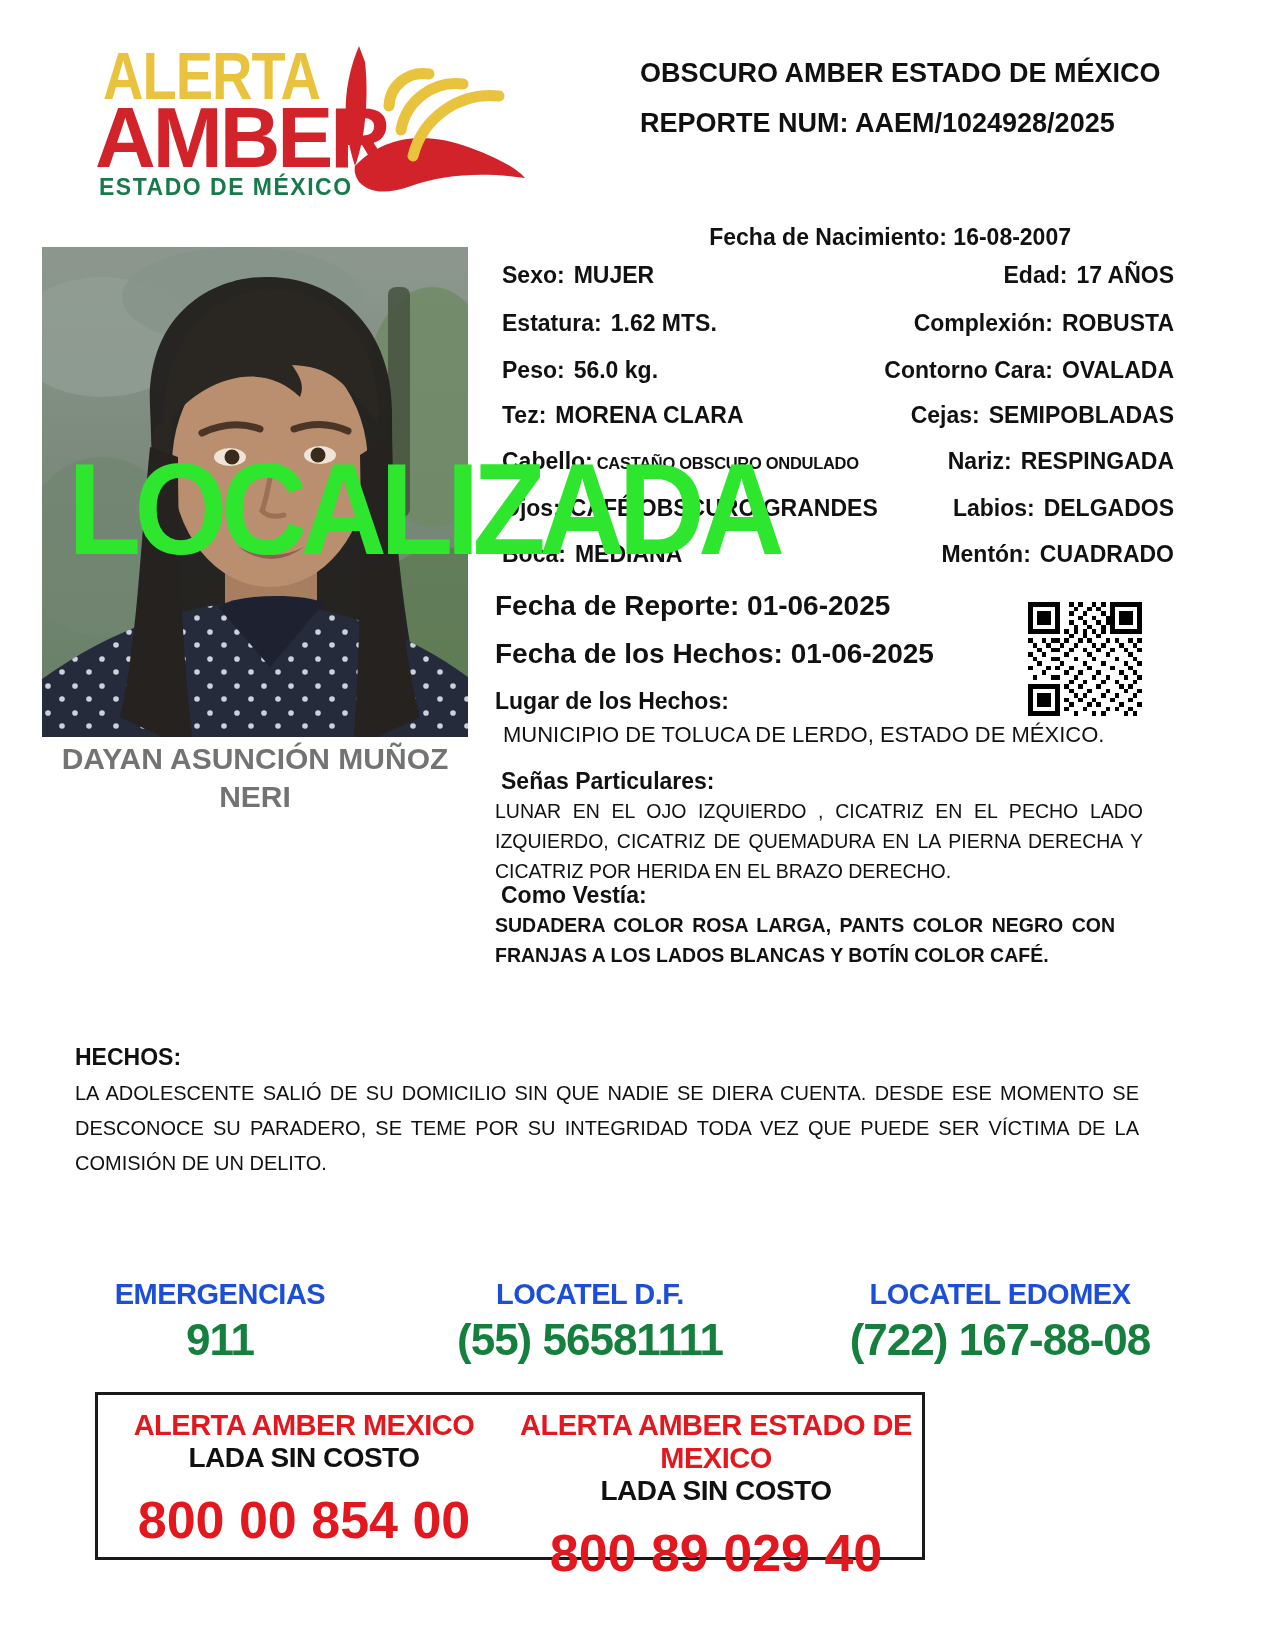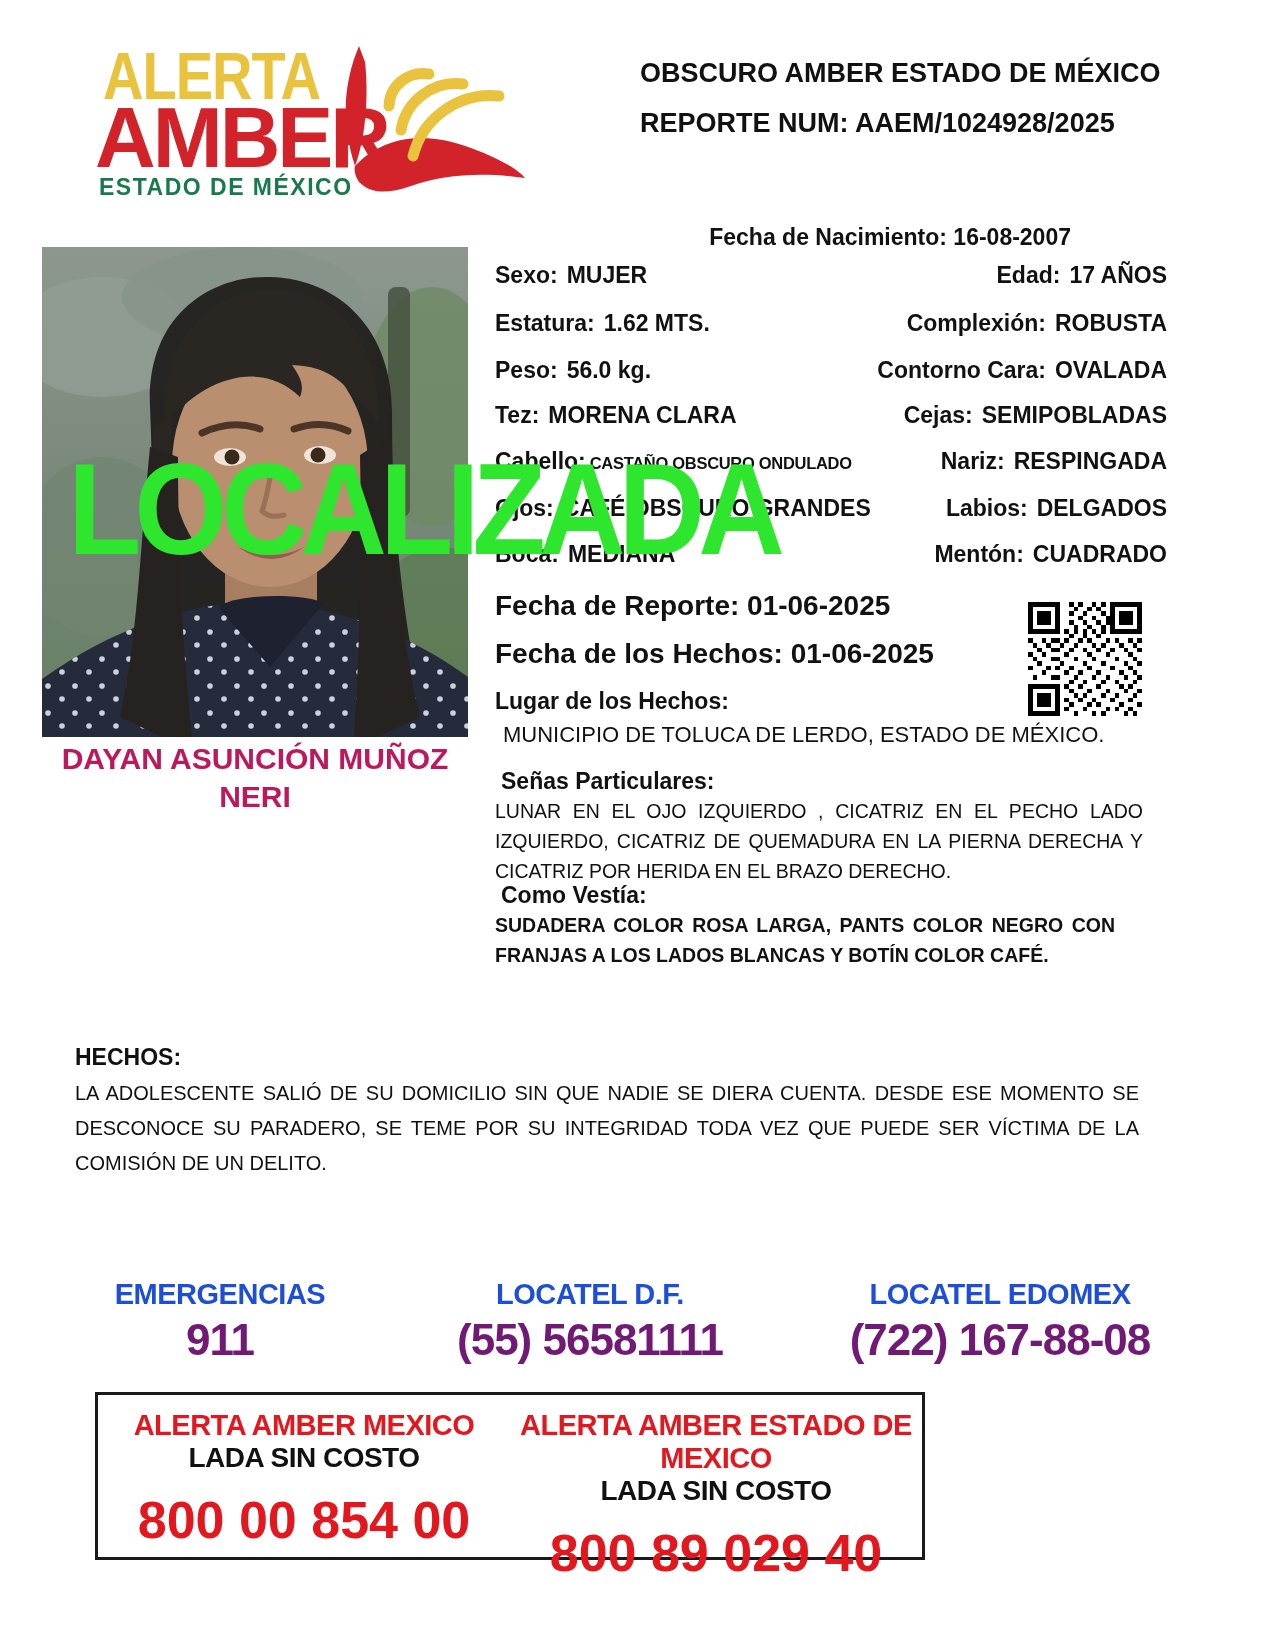--- a/index.html
+++ b/index.html
@@ -23,47 +23,47 @@
   .hdr-title{left:640px;top:58px;width:540px;font-size:27px;font-weight:bold;}
   .hdr-report{left:640px;top:108px;width:540px;font-size:27px;font-weight:bold;}
 
   
   .photo{left:42px;top:247px;width:426px;height:490px;background:#7e8b80;}
   .photo svg{display:block;width:100%;height:100%;}
   .status-overlay{
     left:68px;top:444px;z-index:6;color:#2de62d;font-size:120px;font-weight:bold;
     letter-spacing:-7px;line-height:1;transform:scaleY(1.08);transform-origin:left top;white-space:nowrap;
   }
-  .person-name{left:25px;top:740px;width:460px;text-align:center;color:#be185d;
+  .person-name{left:25px;top:740px;width:460px;text-align:center;color:#737373;
     font-size:30px;font-weight:bold;line-height:1.25;}
 
   
   .details{left:495px;top:0;width:672px;height:1000px;}
   .drow{position:absolute;width:100%;display:flex;justify-content:space-between;
-        font-size:23px;font-weight:bold;white-space:nowrap;}
+        font-size:23px;font-weight:bold;white-space:nowrap;margin-left:7px;}
   .drow .lbl{margin-right:9px;}
   .birth{position:absolute;width:100%;text-align:right;padding-right:96px;box-sizing:border-box;
          font-size:23px;font-weight:bold;}
   .val-small{font-size:16.5px;letter-spacing:-0.3px;}
   .single{position:absolute;font-size:28px;font-weight:bold;white-space:nowrap;}
   .sec-label{position:absolute;font-size:23px;font-weight:bold;}
   .sec-text{position:absolute;font-size:19.5px;line-height:1.55;text-align:justify;}
   .place-value{position:absolute;font-size:22px;padding-left:8px;white-space:nowrap;}
   .qr{left:1028px;top:602px;width:114px;height:114px;}
   .qr svg{display:block;width:100%;height:100%;shape-rendering:crispEdges;}
 
   
   .hechos-label{left:75px;top:1044px;font-size:23px;font-weight:bold;}
   .hechos-text{left:75px;top:1076px;width:1064px;font-size:20px;line-height:35px;text-align:justify;}
 
   
   .emg{top:1278px;left:0;width:1275px;height:100px;}
   .emg-col{position:absolute;text-align:center;}
   .emg-col .emg-lbl{color:#1d4ed8;font-size:29px;font-weight:bold;letter-spacing:-0.5px;}
-  .emg-col .emg-num{color:#701a75;font-size:44px;font-weight:bold;letter-spacing:-1px;margin-top:4px;}
+  .emg-col .emg-num{color:#15803d;font-size:44px;font-weight:bold;letter-spacing:-1px;margin-top:4px;}
   .emg-c1{left:85px;width:270px;}
   .emg-c2{left:400px;width:380px;}
   .emg-c3{left:810px;width:380px;}
 
   
   .fbox{left:95px;top:1392px;width:830px;height:168px;border:3px solid #1a1a1a;
         display:flex;box-sizing:border-box;}
   .fcol{flex:1;text-align:center;padding-top:14px;}
   .f-title{color:#e3171e;font-size:29px;font-weight:bold;letter-spacing:-0.5px;}
   .f-sub{color:#111;font-size:28px;font-weight:bold;margin-top:0px;letter-spacing:-0.5px;}

